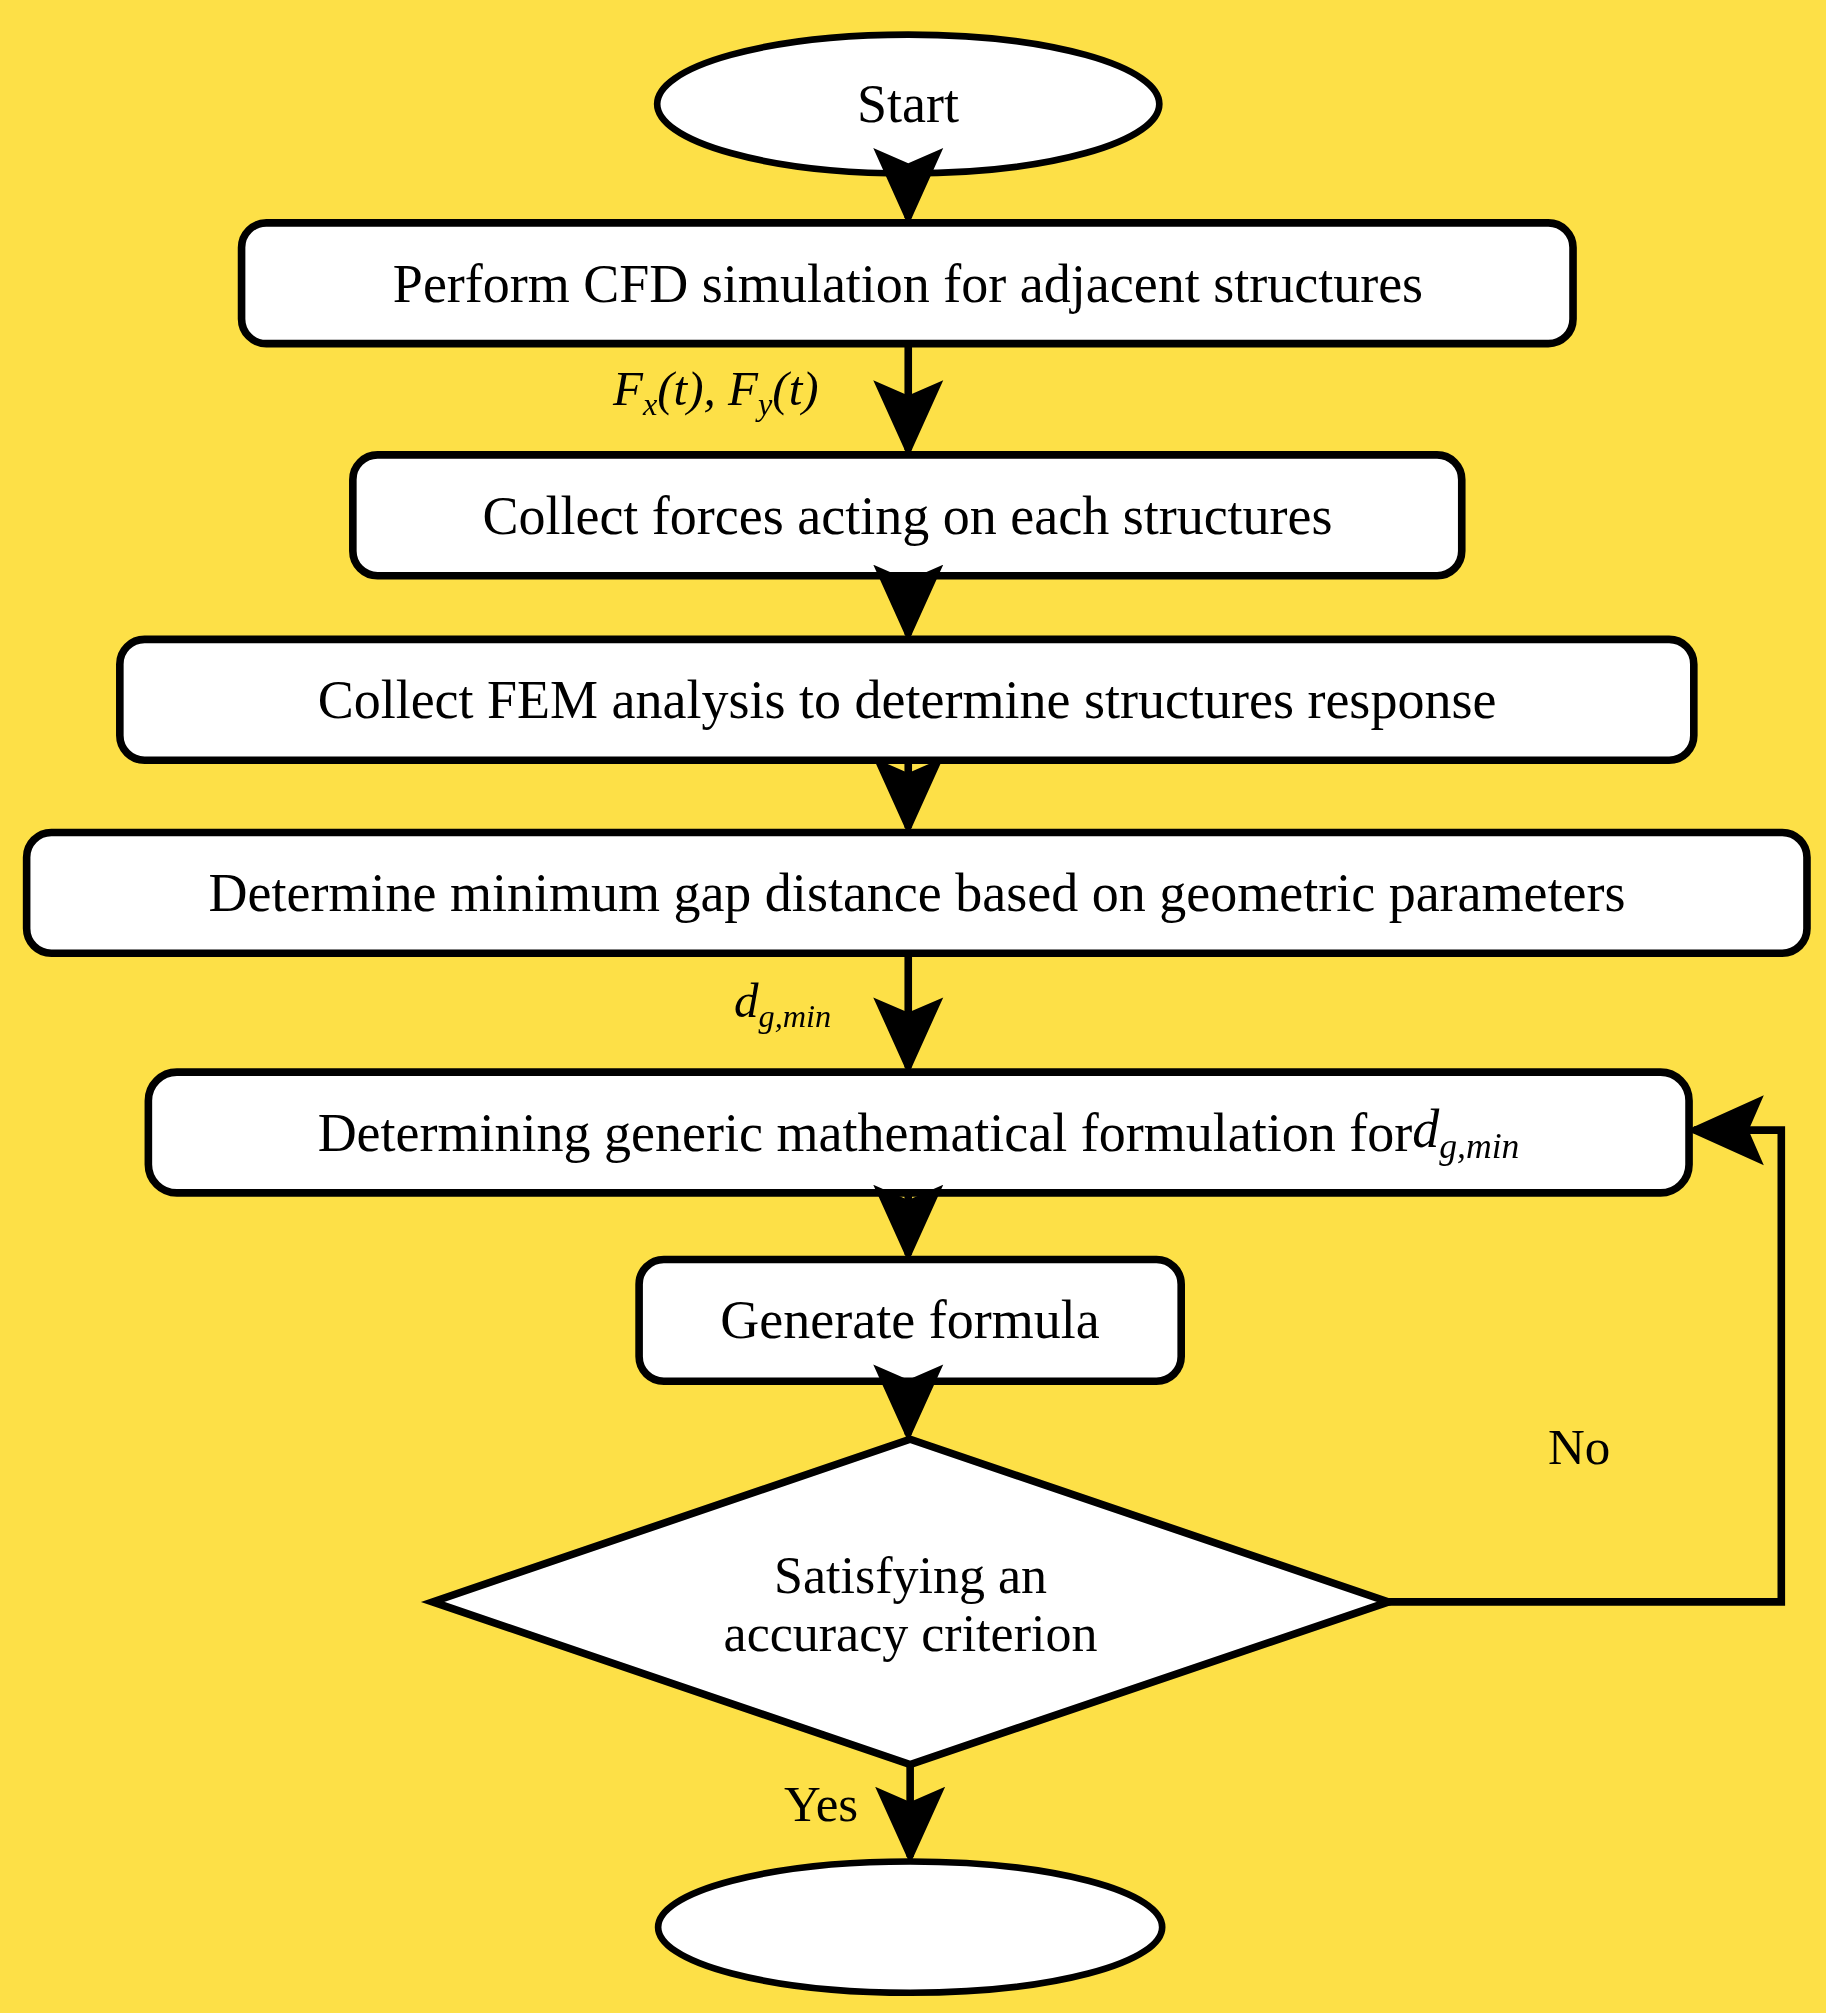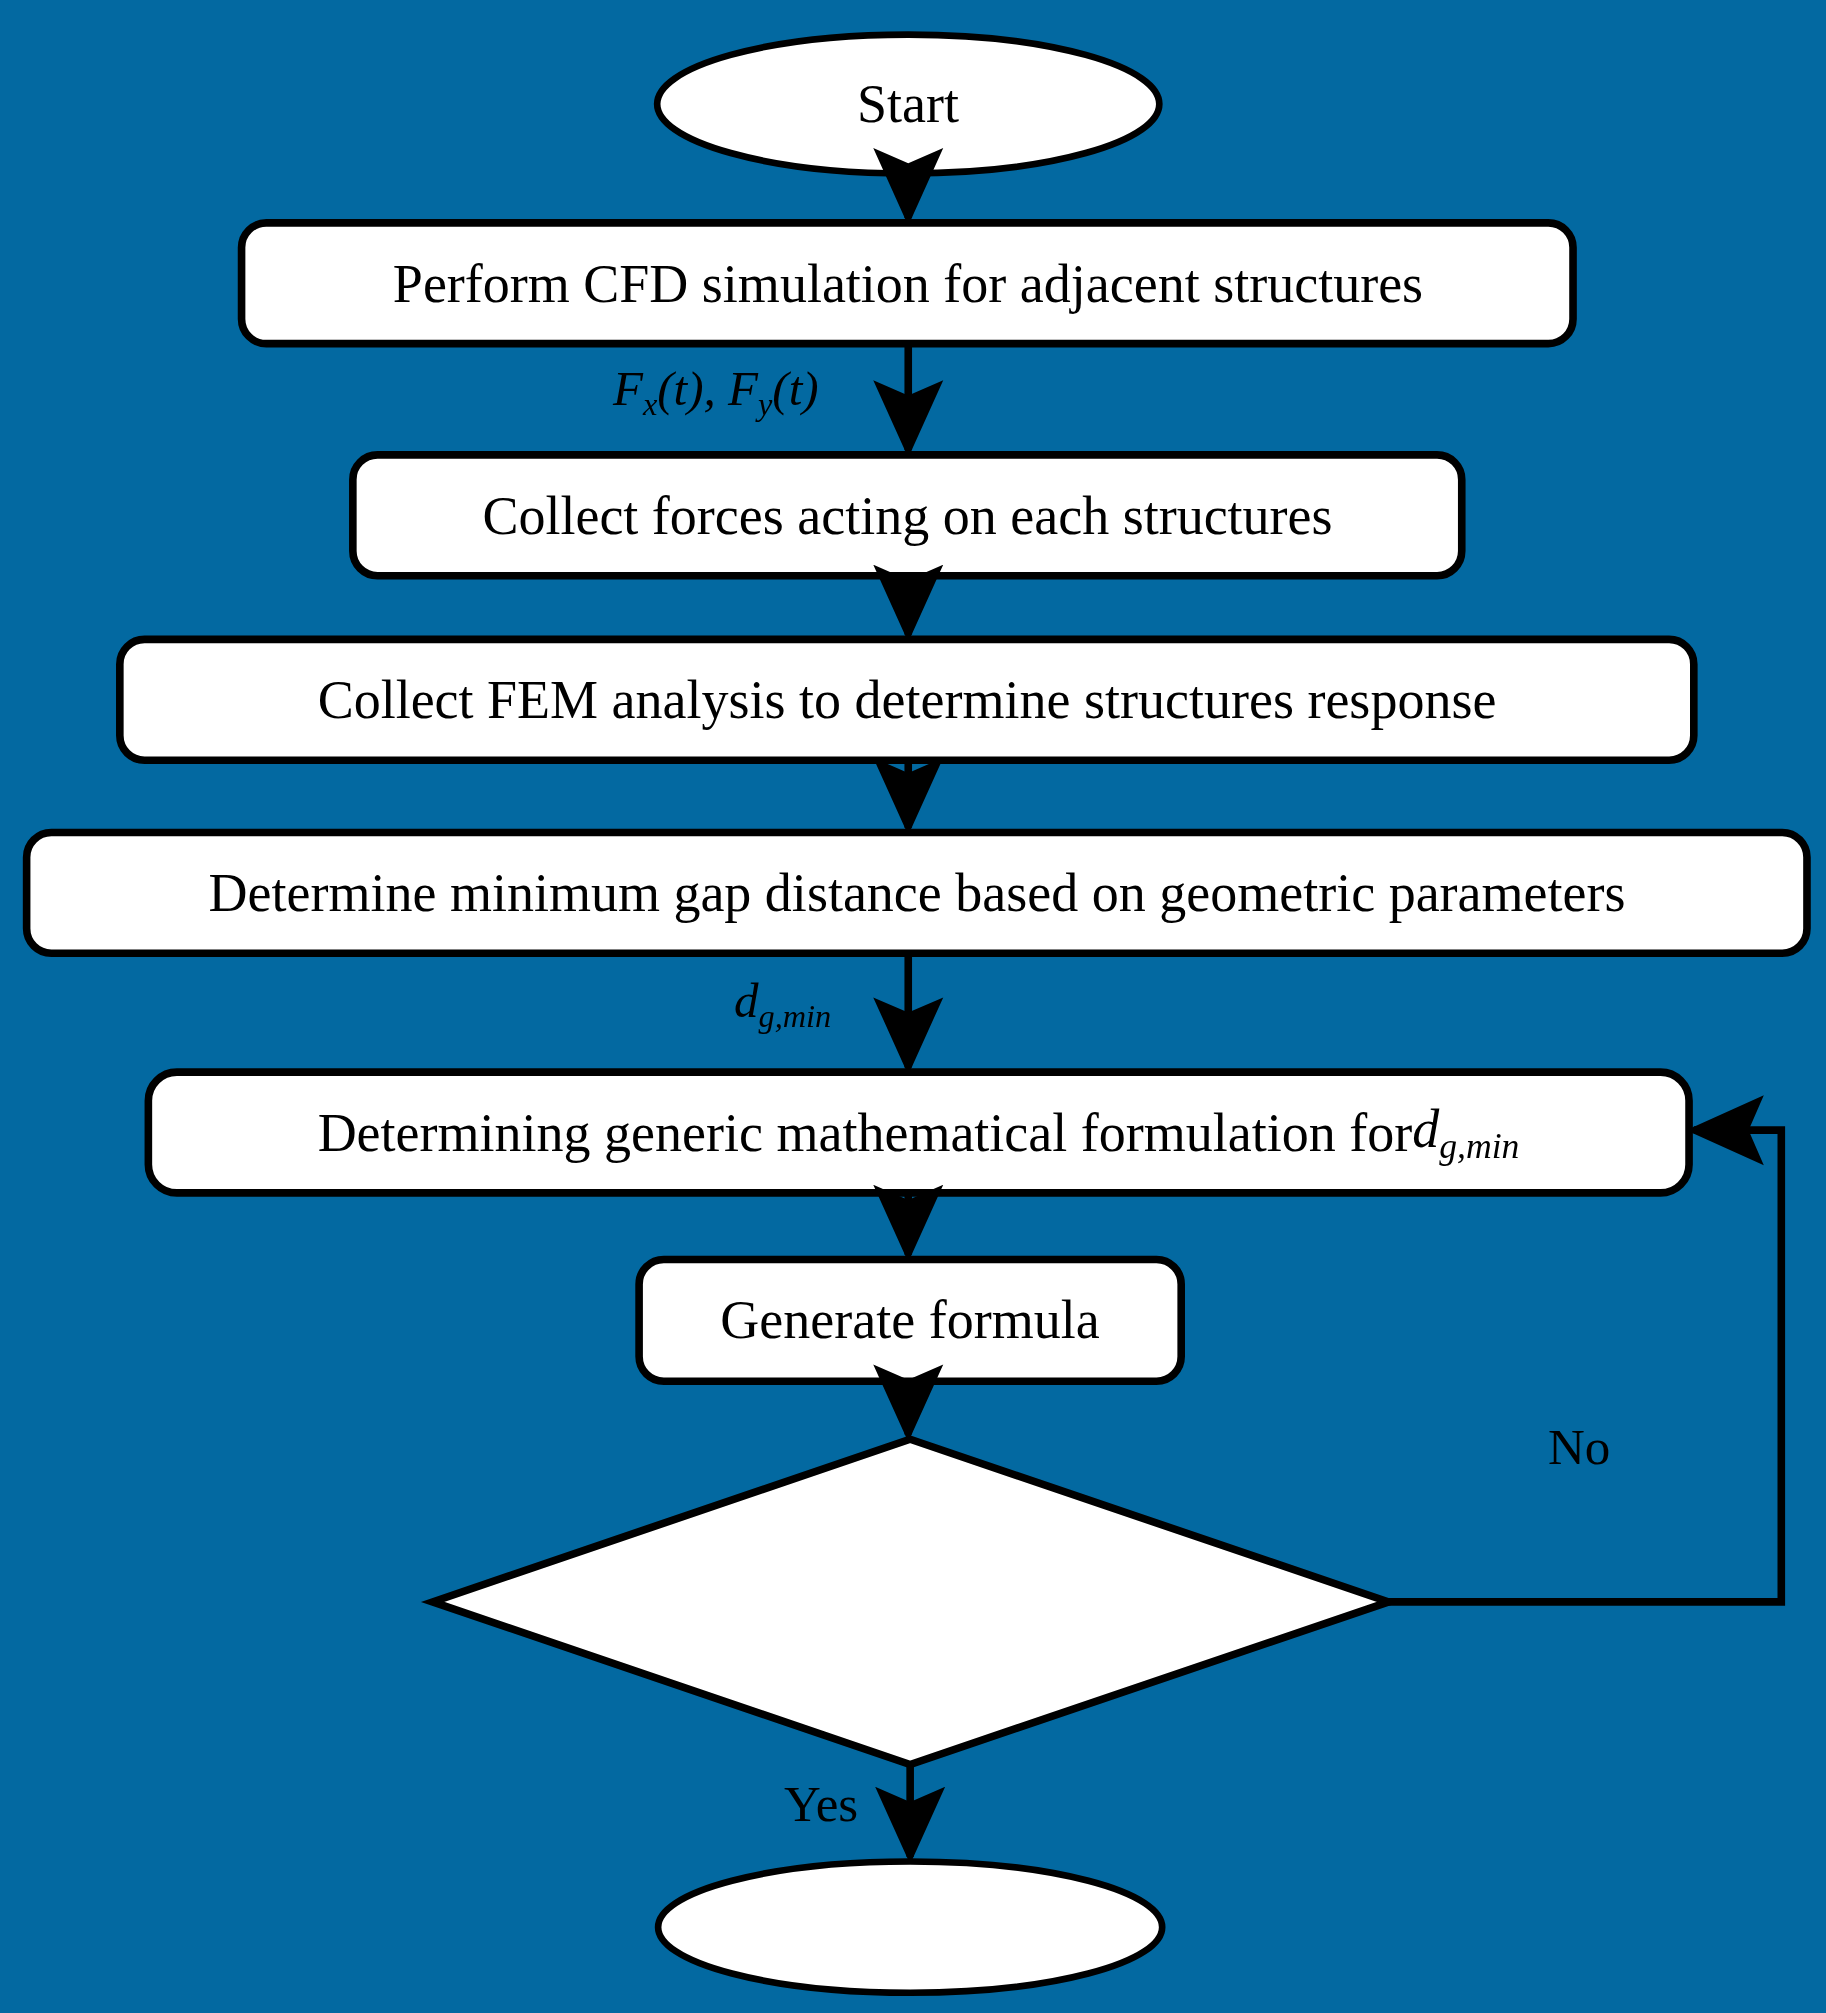--- a/index.html
+++ b/index.html
@@ -7,21 +7,21 @@
     padding: 0;
     background: #ffffff;
   }
   body {
     font-family: "Liberation Serif", "DejaVu Serif", serif;
   }
   #flowchart-root {
     position: relative;
     width: 1826px;
     height: 2014px;
-    background: #0369a1;
+    background: #fde047;
     overflow: hidden;
   }
   #flow-svg {
     position: absolute;
     left: 0;
     top: 0;
     width: 1826px;
     height: 2014px;
   }
   .node-label {
@@ -130,20 +130,24 @@
 
   <div class="node-label process-text" style="left:27px; top:851px; width:1780px; height:84px;">Determine minimum gap distance based on geometric parameters</div>
 
   <div class="node-label process-text" style="left:148px; top:1091px; width:1541px; height:84px;font-family:Liberation Serif, serif;">
     <span>Determining generic mathematical formulation for </span>
       <span class="inline-math"><span>d</span><span class="sub">g,min</span></span>
   </div>
 
   <div class="node-label process-text" style="left:639px; top:1278px; width:542px; height:84px;">Generate formula</div>
 
+  <div class="node-label decision-text wrap" style="left:561px; top:1524px; width:699px; height:162px; flex-direction:column;">
+    <span>Satisfying an</span>
+    <span>accuracy criterion</span>
+  </div>
 
 
   <div class="edge-label math" style="left:613px; top:360px;">
     <span>F</span><span class="sub">x</span><span style="font-style:italic;">(t), </span><span>F</span><span class="sub">y</span><span style="font-style:italic;">(t)</span>
   </div>
 
   <div class="edge-label math" style="left:734px; top:972px;">
     <span>d</span><span class="sub">g,min</span>
   </div>
 

